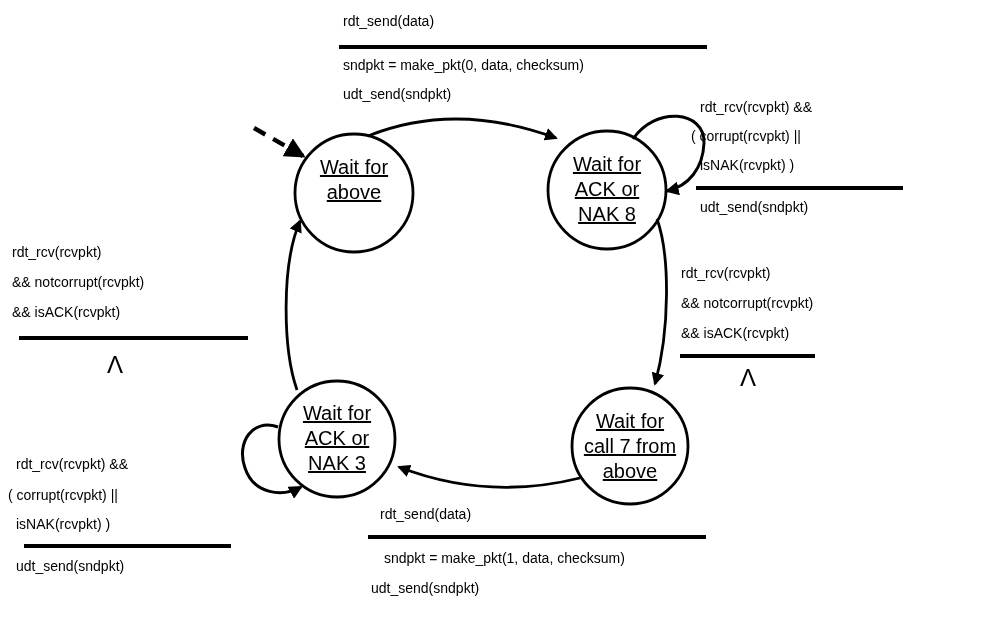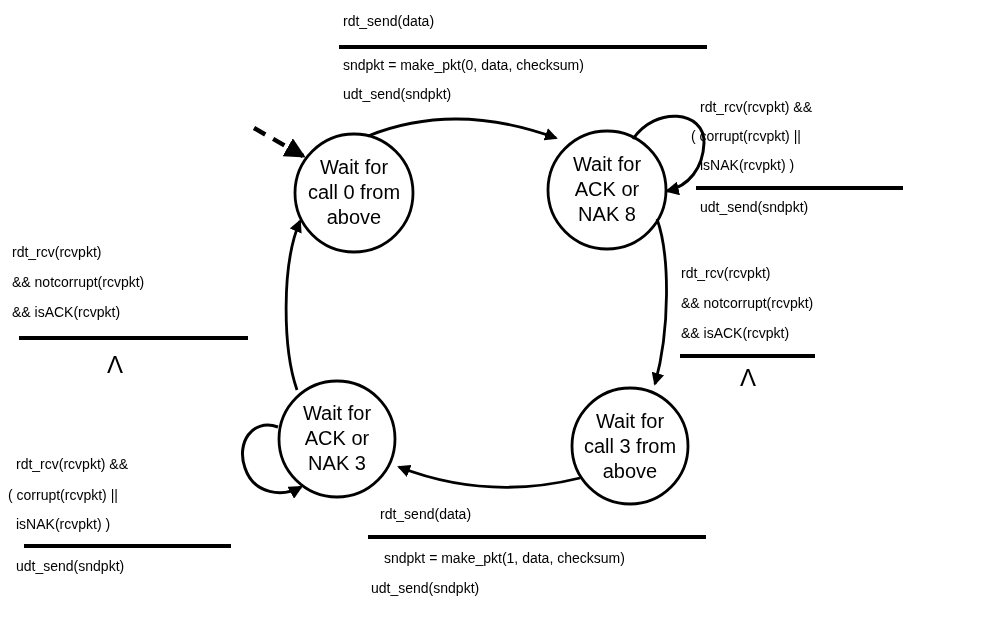--- a/index.html
+++ b/index.html
@@ -1,21 +1,21 @@
 <!DOCTYPE html>
 <html><head>
 <meta charset="utf-8">
 <style>
   html,body{margin:0;padding:0;background:#fff;}
   #stage{position:relative;width:982px;height:628px;background:#fff;overflow:hidden;
          font-family:"Liberation Sans", sans-serif;color:#000;}
   .lbl{position:absolute;font-size:14px;line-height:24px;white-space:nowrap;color:#000;}
   .bar{position:absolute;height:4px;background:#000;}
   .state-label{position:absolute;width:150px;text-align:center;font-size:20px;line-height:25px;color:#000;}
-  .state-label span{display:block;}
+  .state-label span{display:block;text-decoration:underline;}
   .lambda{position:absolute;font-size:24px;color:#000;}
   svg{position:absolute;left:0;top:0;}
 </style>
 </head>
 <body>
 
 <div id="stage">
 
   <svg width="982" height="628" viewBox="0 0 982 628">
     <defs>
@@ -39,36 +39,35 @@
 
     <path d="M 580 478 Q 487 501 399 467" fill="none" stroke="#000" stroke-width="2.8" marker-end="url(#arrow)"></path>
 
     <path d="M 278 427 C 252 418 236 443 245 468 C 254 495 283 497 301 487" fill="none" stroke="#000" stroke-width="3" marker-end="url(#arrow)"></path>
 
     <path d="M 297 390 C 283 350 281 265 300 221" fill="none" stroke="#000" stroke-width="2.8" marker-end="url(#arrow)"></path>
   </svg>
 
   <div class="state-label" style="left:279px;top:155px;">
     <span>Wait for</span>
-    <span>call 0 from</span>
     <span>above</span>
   </div>
   <div class="state-label" style="left:532px;top:152px;">
     <span>Wait for</span>
     <span>ACK or</span>
     <span>NAK 8</span>
   </div>
   <div class="state-label" style="left:262px;top:401px;">
     <span>Wait for</span>
     <span>ACK or</span>
     <span>NAK 3</span>
   </div>
   <div class="state-label" style="left:555px;top:409px;">
     <span>Wait for</span>
-    <span>call 3 from</span>
+    <span>call 7 from</span>
     <span>above</span>
   </div>
 
   <div class="lbl" style="left:343px;top:9px;">rdt_send(data)</div>
   <div class="bar" style="left:339px;top:45px;width:368px;"></div>
   <div class="lbl" style="left:343px;top:53px;">sndpkt = make_pkt(0, data, checksum)</div>
   <div class="lbl" style="left:343px;top:82px;">udt_send(sndpkt)</div>
 
   <div class="lbl" style="left:700px;top:95px;">rdt_rcv(rcvpkt) &amp;&amp;</div>
   <div class="lbl" style="left:691px;top:124px;">( corrupt(rcvpkt) ||</div>

